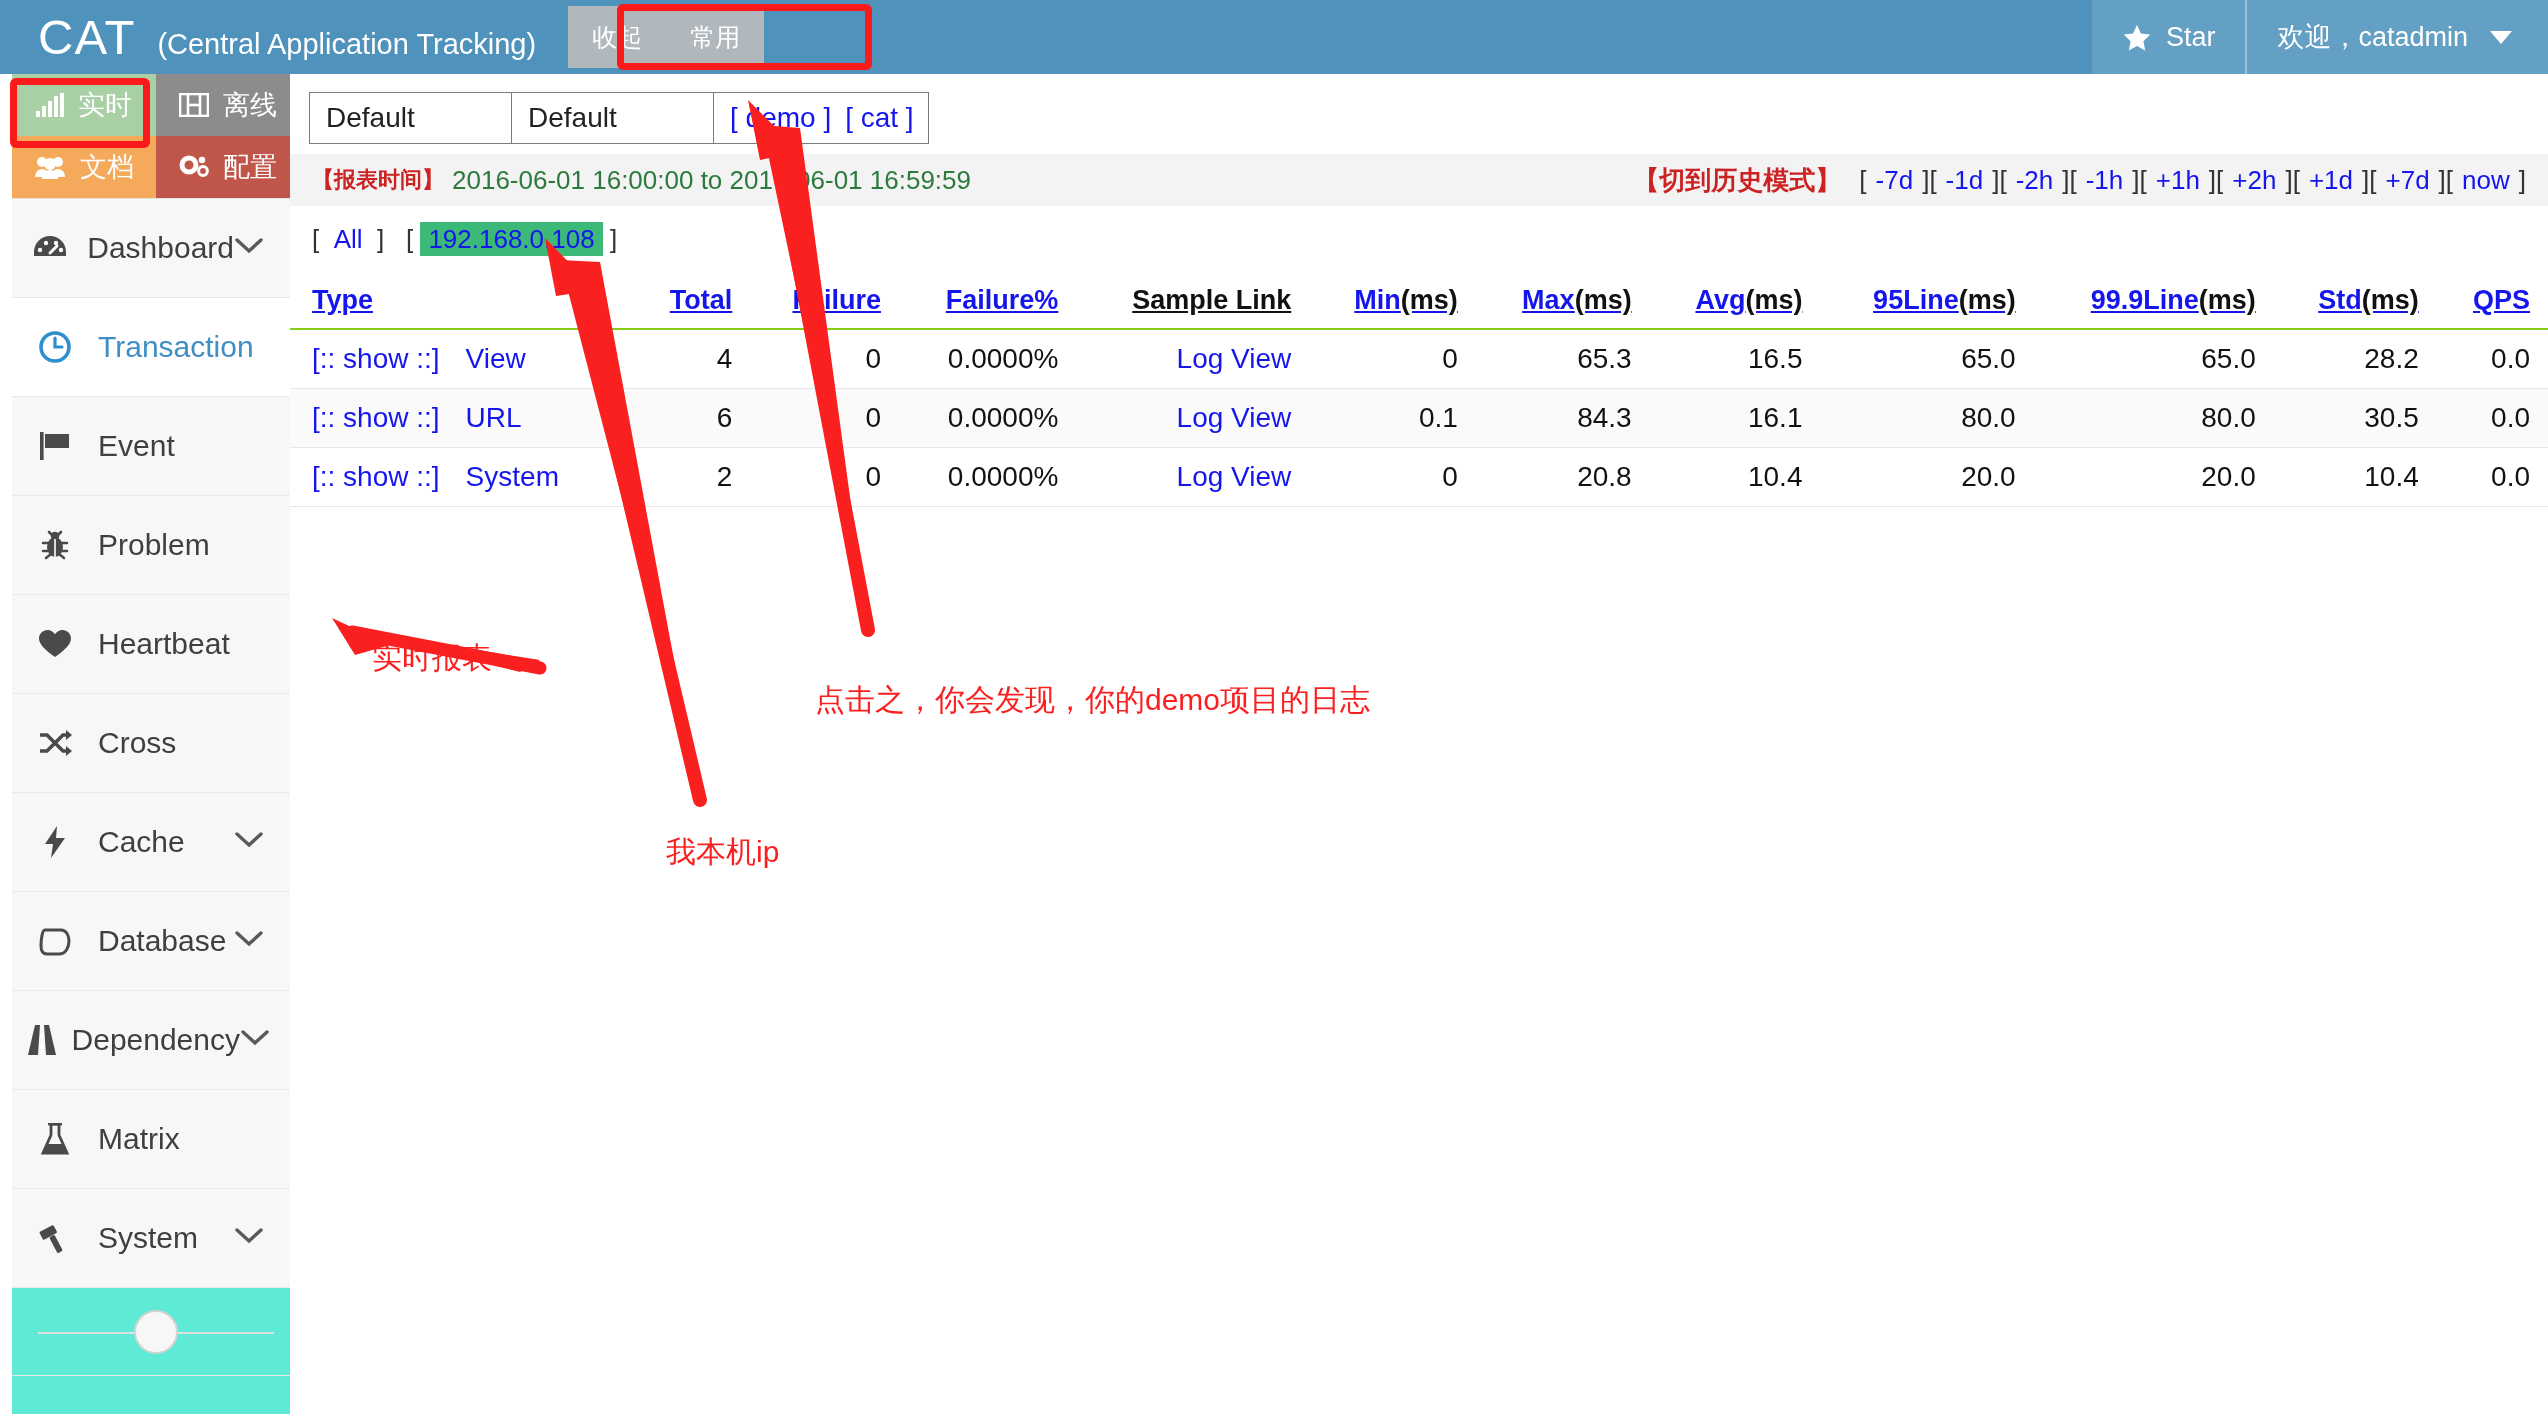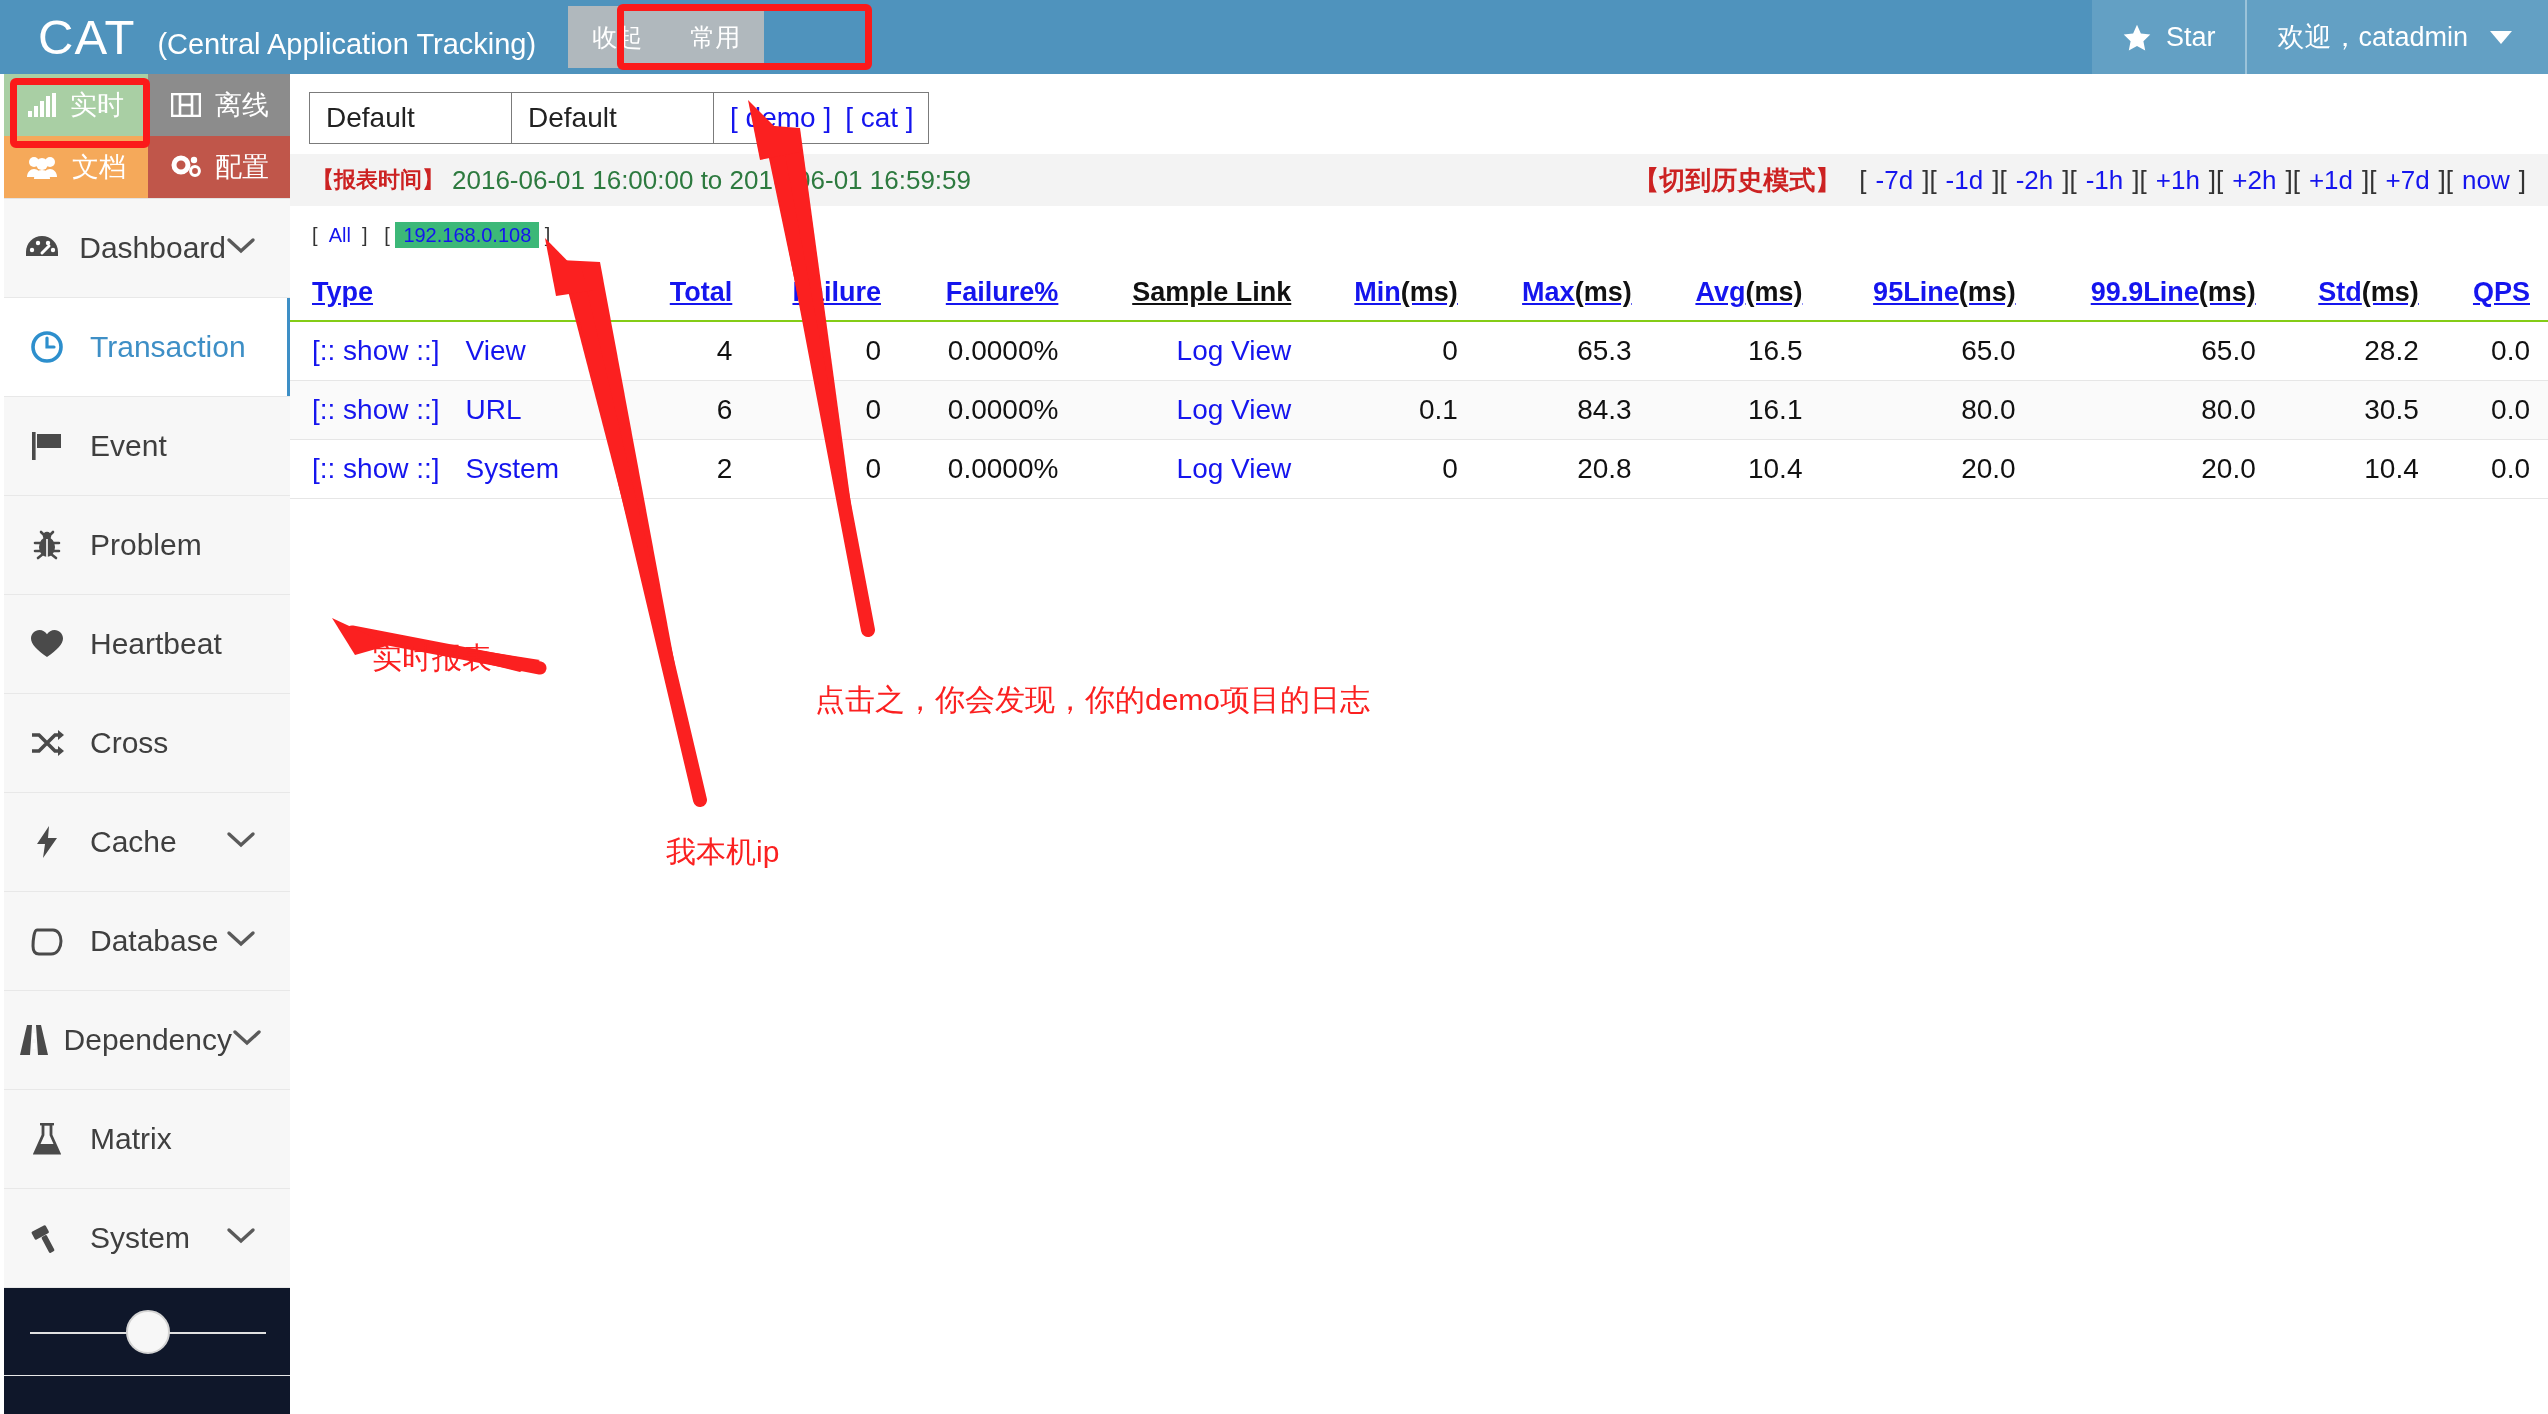--- a/index.html
+++ b/index.html
@@ -54,22 +54,22 @@
   }
   .welcome-box {
     display:flex; align-items:center; gap:22px; padding:0 36px 0 30px;
     color:#fff; font-size:27px; cursor:pointer; background:#63a0c4;
     border-left:2px solid #9bc3da;
   }
   .caret-dn { width:0;height:0;border-left:11px solid transparent;border-right:11px solid transparent;border-top:13px solid #fff; }
 
   
   .sidebar {
-    position:absolute; left:4px; top:74px; width:289px; height:1340px;
-    background:#0f172a; border-right:1px solid #ddd;
+    position:absolute; left:12px; top:74px; width:289px; height:1340px;
+    background:#5eead4; border-right:1px solid #ddd;
   }
   .quad { display:flex; flex-wrap:wrap; }
   .quad .q {
     width:50%; height:62px; display:flex; align-items:center; justify-content:center;
     gap:14px; color:#fff; font-size:27px; cursor:pointer;
   }
   .q-realtime { background:#a9cfa4; }
   .q-offline  { background:#8c8c8c; }
   .q-doc      { background:#f5a95a; }
   .q-config   { background:#c0564a; }
@@ -117,21 +117,21 @@
     margin-top:10px; height:52px; background:#f3f3f3;
     display:flex; align-items:center; padding:0 22px;
   }
   .tb-label { color:#cc2222; font-size:22px; font-weight:bold; }
   .tb-time { color:#2d7a3f; font-size:26px; margin-left:8px; }
   .tb-right { margin-left:auto; display:flex; align-items:center; gap:0; }
   .tb-right .hist-label { color:#cc2222; font-size:26px; font-weight:bold; margin-right:18px; }
   .tb-right a { color:#1515ee; font-size:26px; text-decoration:none; margin:0 9px; }
   .tb-right .brk { color:#333; font-size:26px; }
 
-  .ip-row { padding:18px 0 10px 22px; font-size:20px; }
+  .ip-row { padding:18px 0 10px 22px; font-size:26px; }
   .ip-row .brk { color:#333; }
   .ip-row a { color:#1515ee; text-decoration:none; }
   .ip-chip { background:#3cb878; padding:2px 8px; }
 
   table.report { width:2258px; border-collapse:collapse; margin-top:8px; }
   table.report th {
     font-size:27px; color:#1515ee; font-weight:bold; text-align:right;
     padding:12px 18px; border-bottom:2px solid #84cc16; white-space:nowrap;text-decoration:underline;
   }
   table.report th .unit { color:#111; font-weight:bold; }

